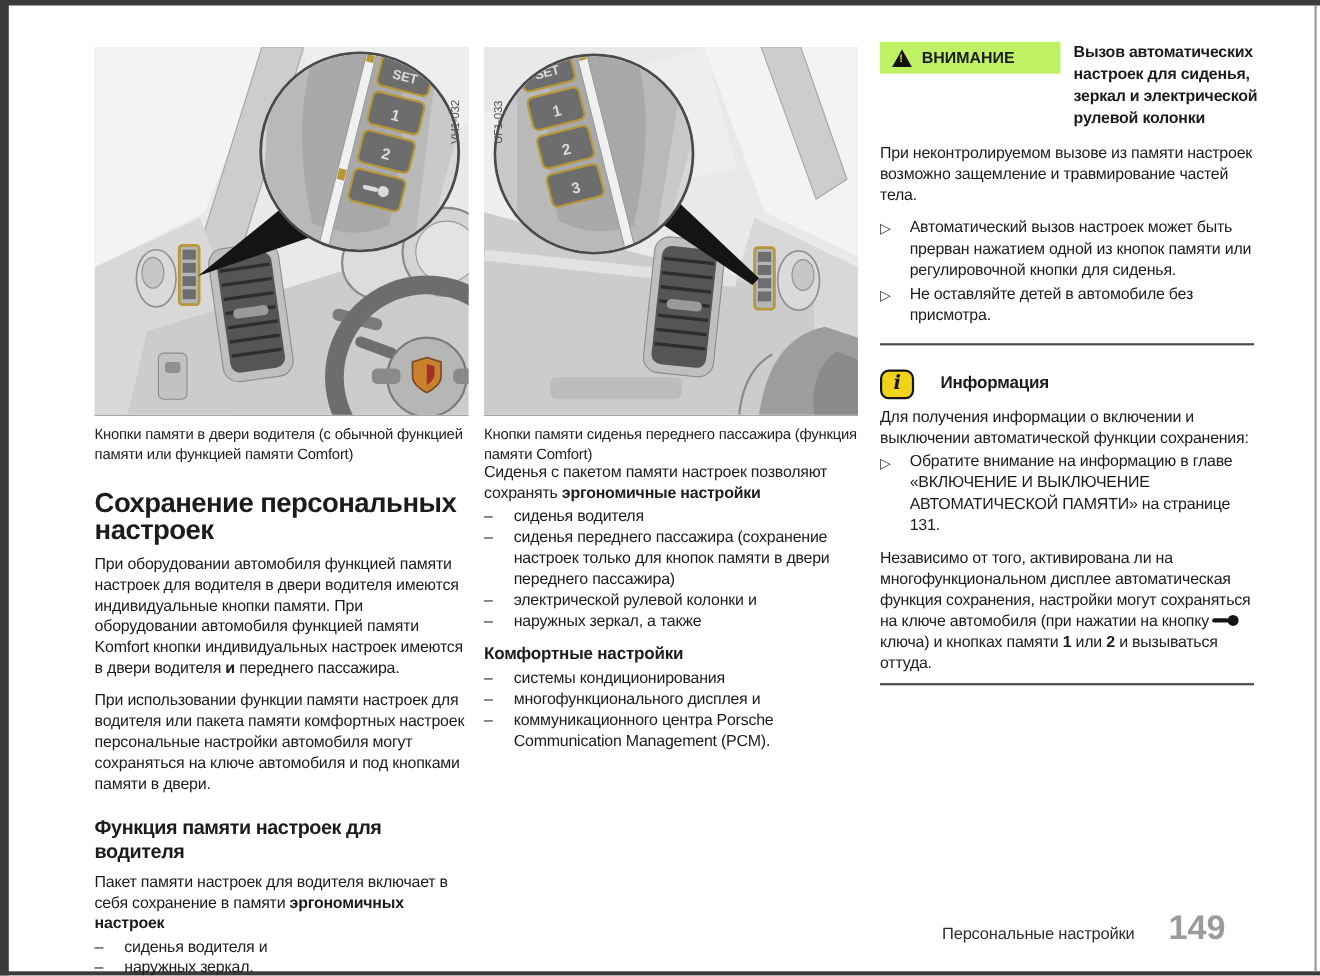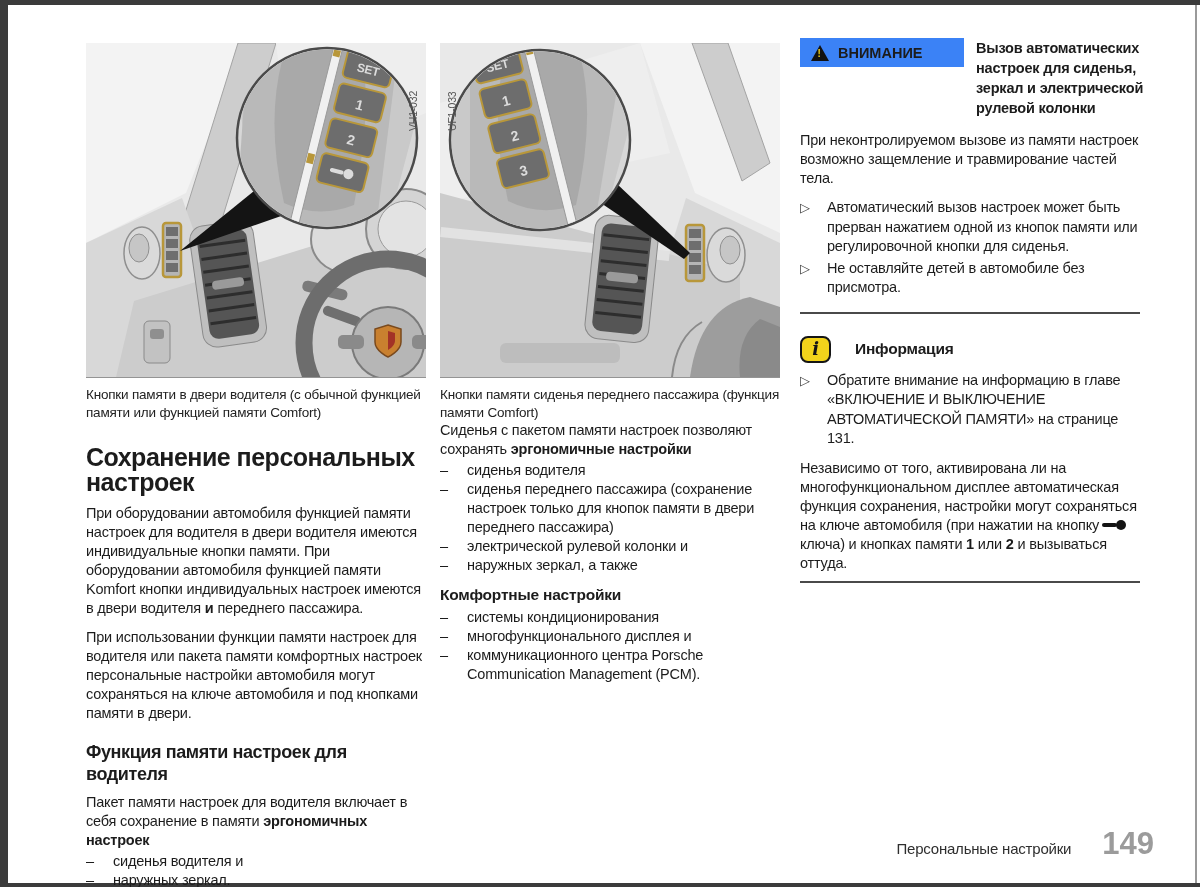--- a/index.html
+++ b/index.html
@@ -29,21 +29,21 @@
 
   ul.dash{list-style:none;margin:0 0 10px;padding:0;font-size:14.5px;line-height:19px;}
   ul.dash li{display:flex;}
   ul.dash .mk{width:27px;flex:0 0 27px;}
   ul.tri{list-style:none;margin:0 0 10px;padding:0;font-size:14.5px;line-height:19.5px;}
   ul.tri li{display:flex;margin-bottom:2px;}
   ul.tri .mk{width:27px;flex:0 0 27px;color:#3d3d3d;font-size:13px;}
 
   
   .warn-row{display:flex;align-items:flex-start;margin-bottom:13px;}
-  .warn-box{background:#3b82f6;width:164px;height:29px;display:flex;align-items:center;flex:0 0 164px;}
+  .warn-box{background:#bef264;width:164px;height:29px;display:flex;align-items:center;flex:0 0 164px;}
   .warn-tri{width:0;height:0;border-left:9px solid transparent;border-right:9px solid transparent;
             border-bottom:16px solid #121212;margin:0 9px 0 11px;position:relative;}
   .warn-tri::after{content:"!";position:absolute;left:-2.5px;top:3px;color:#F2D31B;
             font-size:10px;font-weight:bold;line-height:12px;}
   .warn-word{font-weight:bold;font-size:14.5px;letter-spacing:0;}
   .warn-title{font-weight:bold;font-size:14.5px;line-height:20px;margin-left:12px;width:172px;}
 
   .rule{border:none;border-top:2px solid #4a4a4a;margin:14px 0 0;width:340px;}
   .rule2{border:none;border-top:2px solid #4a4a4a;margin:8px 0 0;width:340px;}
 
@@ -51,21 +51,21 @@
   .info-icon{width:27px;height:23px;background:#F2D31B;border:2.5px solid #151515;border-radius:8px;
              text-align:center;font-family:"DejaVu Serif",serif;font-style:italic;font-weight:bold;
              font-size:18px;line-height:21px;color:#151515;flex:0 0 27px;}
   .info-word{font-weight:bold;font-size:15.5px;margin-left:24px;text-align:right;}
 
   .key-icon{display:inline-block;width:15px;height:4px;background:#141414;border-radius:2px;
             position:relative;top:-3px;margin:0 10px 0 3px;}
   .key-icon::after{content:"";position:absolute;right:-9px;top:-3px;width:10px;height:10px;
             background:#141414;border-radius:50%;}
 
-  .footer{position:absolute;left:808px;top:826px;width:346px;display:flex;justify-content:flex-end;
+  .footer{position:absolute;left:768px;top:826px;width:346px;display:flex;justify-content:flex-end;
           align-items:baseline;}
   .footer-section{font-size:15px;color:#2e2e2e;}
   .footer-page{font-size:31px;font-weight:bold;color:#9b9b9b;margin-left:31px;letter-spacing:0;}
 </style>
 </head>
 <body>
 
 <div class="page">
   <div class="frame-top"></div>
   <div class="frame-left"></div>
@@ -300,20 +300,21 @@
           <span class="mk">▷</span>
           <span>Не оставляйте детей в автомобиле без присмотра.</span>
         </li>
     </ul>
     <hr class="rule">
 
     <div class="info-head">
       <span class="info-icon">i</span>
       <span class="info-word">Информация</span>
     </div>
+    <p class="body tight">Для получения информации о включении и выключении автоматической функции сохранения:</p>
     <ul class="tri">
       <li>
           <span class="mk">▷</span>
           <span>Обратите внимание на информацию в главе «ВКЛЮЧЕНИЕ И ВЫКЛЮЧЕНИЕ АВТОМАТИЧЕСКОЙ ПАМЯТИ» на странице 131.</span>
         </li>
     </ul>
     <p class="body tight"><span>Независимо от того, активирована ли на многофункциональном дисплее автоматическая функция сохранения, настройки могут сохраняться на ключе автомобиля (при нажатии на кнопку</span><span class="key-icon"></span><span>ключа) и кнопках памяти </span><b>1</b><span> или </span><b>2</b><span> и вызываться оттуда.</span></p>
     <hr class="rule2">
   </div>
 

